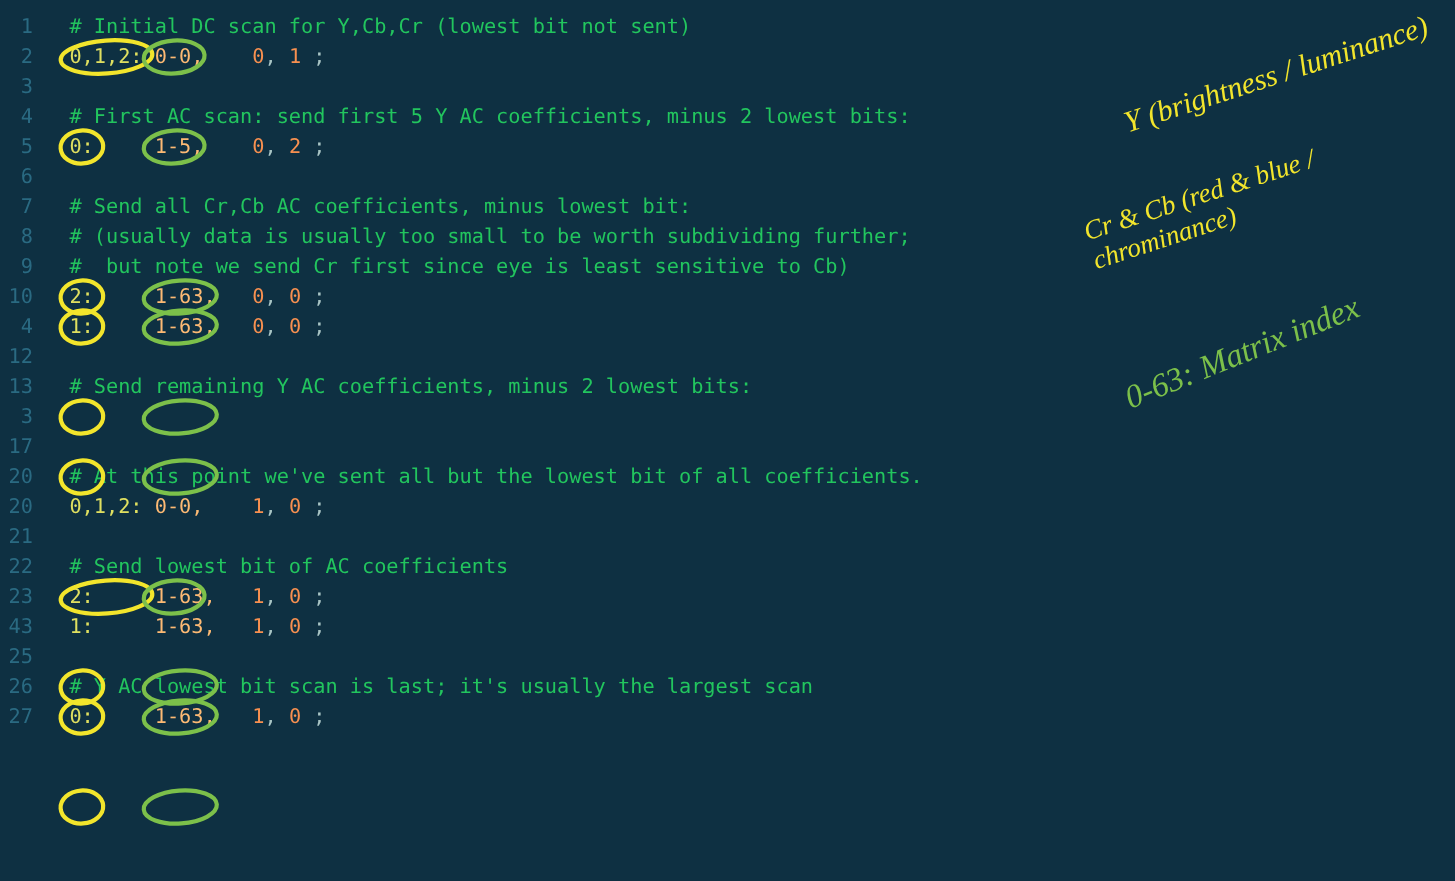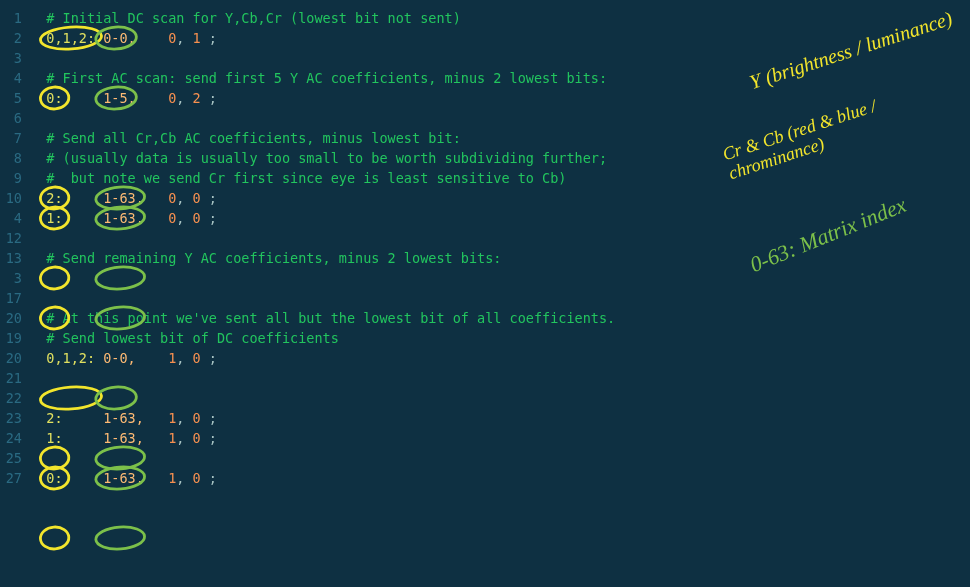--- a/index.html
+++ b/index.html
@@ -71,27 +71,27 @@
     <div class="row"><span class="ln">7</span><span class="code"><span class="cmt">  # Send all Cr,Cb AC coefficients, minus lowest bit:</span></span></div>
     <div class="row"><span class="ln">8</span><span class="code"><span class="cmt">  # (usually data is usually too small to be worth subdividing further;</span></span></div>
     <div class="row"><span class="ln">9</span><span class="code"><span class="cmt">  #  but note we send Cr first since eye is least sensitive to Cb)</span></span></div>
     <div class="row"><span class="ln">10</span><span class="code"><span class="y">  2:     </span><span class="g">1-63,   </span><span class="o">0</span><span class="p">, </span><span class="o">0</span><span class="p"> ;</span></span></div>
     <div class="row"><span class="ln">4</span><span class="code"><span class="y">  1:     </span><span class="g">1-63,   </span><span class="o">0</span><span class="p">, </span><span class="o">0</span><span class="p"> ;</span></span></div>
     <div class="row"><span class="ln">12</span><span class="code"></span></div>
     <div class="row"><span class="ln">13</span><span class="code"><span class="cmt">  # Send remaining Y AC coefficients, minus 2 lowest bits:</span></span></div>
     <div class="row"><span class="ln">3</span></div>
     <div class="row"><span class="ln">17</span><span class="code"></span></div>
     <div class="row"><span class="ln">20</span><span class="code"><span class="cmt">  # At this point we've sent all but the lowest bit of all coefficients.</span></span></div>
-    <div class="row"><span class="ln">19</span><span class="code"><span class="cmt">  # Send lowest bit of DC coefficients</span></span></div>
     <div class="row"><span class="ln">20</span><span class="code"><span class="y">  0,1,2: </span><span class="g">0-0,    </span><span class="o">1</span><span class="p">, </span><span class="o">0</span><span class="p"> ;</span></span></div>
     <div class="row"><span class="ln">21</span><span class="code"></span></div>
-    <div class="row"><span class="ln">22</span></div>
+    <div class="row"><span class="ln">22</span><span class="code"><span class="cmt">  # Send lowest bit of AC coefficients</span></span></div>
     <div class="row"><span class="ln">23</span><span class="code"><span class="y">  2:     </span><span class="g">1-63,   </span><span class="o">1</span><span class="p">, </span><span class="o">0</span><span class="p"> ;</span></span></div>
-    <div class="row"><span class="ln">24</span><span class="code"><span class="y">  1:     </span><span class="g">1-63,   </span><span class="o">1</span><span class="p">, </span><span class="o">0</span><span class="p"> ;</span></span></div>
+    <div class="row"><span class="ln">43</span><span class="code"><span class="y">  1:     </span><span class="g">1-63,   </span><span class="o">1</span><span class="p">, </span><span class="o">0</span><span class="p"> ;</span></span></div>
     <div class="row"><span class="ln">25</span><span class="code"></span></div>
+    <div class="row"><span class="ln">26</span><span class="code"><span class="cmt">  # Y AC lowest bit scan is last; it's usually the largest scan</span></span></div>
     <div class="row"><span class="ln">27</span><span class="code"><span class="y">  0:     </span><span class="g">1-63,   </span><span class="o">1</span><span class="p">, </span><span class="o">0</span><span class="p"> ;</span></span></div>
   </div>
 
 <svg class="overlay" id="overlay" width="970" height="587">
     <ellipse cx="71" cy="38" rx="30.599999999999998" ry="11" fill="none" stroke="#f2e52c" stroke-width="2.8" stroke-linecap="round" transform="rotate(-4 71 38)"></ellipse>
     <ellipse cx="116.1" cy="38" rx="20.299999999999997" ry="11" fill="none" stroke="#7cc04a" stroke-width="2.8" stroke-linecap="round" transform="rotate(-4 116.1 38)"></ellipse>
     <ellipse cx="54.599999999999994" cy="98" rx="14.2" ry="11" fill="none" stroke="#f2e52c" stroke-width="2.8" stroke-linecap="round" transform="rotate(-4 54.599999999999994 98)"></ellipse>
     <ellipse cx="116.1" cy="98" rx="20.299999999999997" ry="11" fill="none" stroke="#7cc04a" stroke-width="2.8" stroke-linecap="round" transform="rotate(-4 116.1 98)"></ellipse>
     <ellipse cx="54.599999999999994" cy="198" rx="14.2" ry="11" fill="none" stroke="#f2e52c" stroke-width="2.8" stroke-linecap="round" transform="rotate(-4 54.599999999999994 198)"></ellipse>
     <ellipse cx="120.19999999999999" cy="198" rx="24.4" ry="11" fill="none" stroke="#7cc04a" stroke-width="2.8" stroke-linecap="round" transform="rotate(-4 120.19999999999999 198)"></ellipse>

